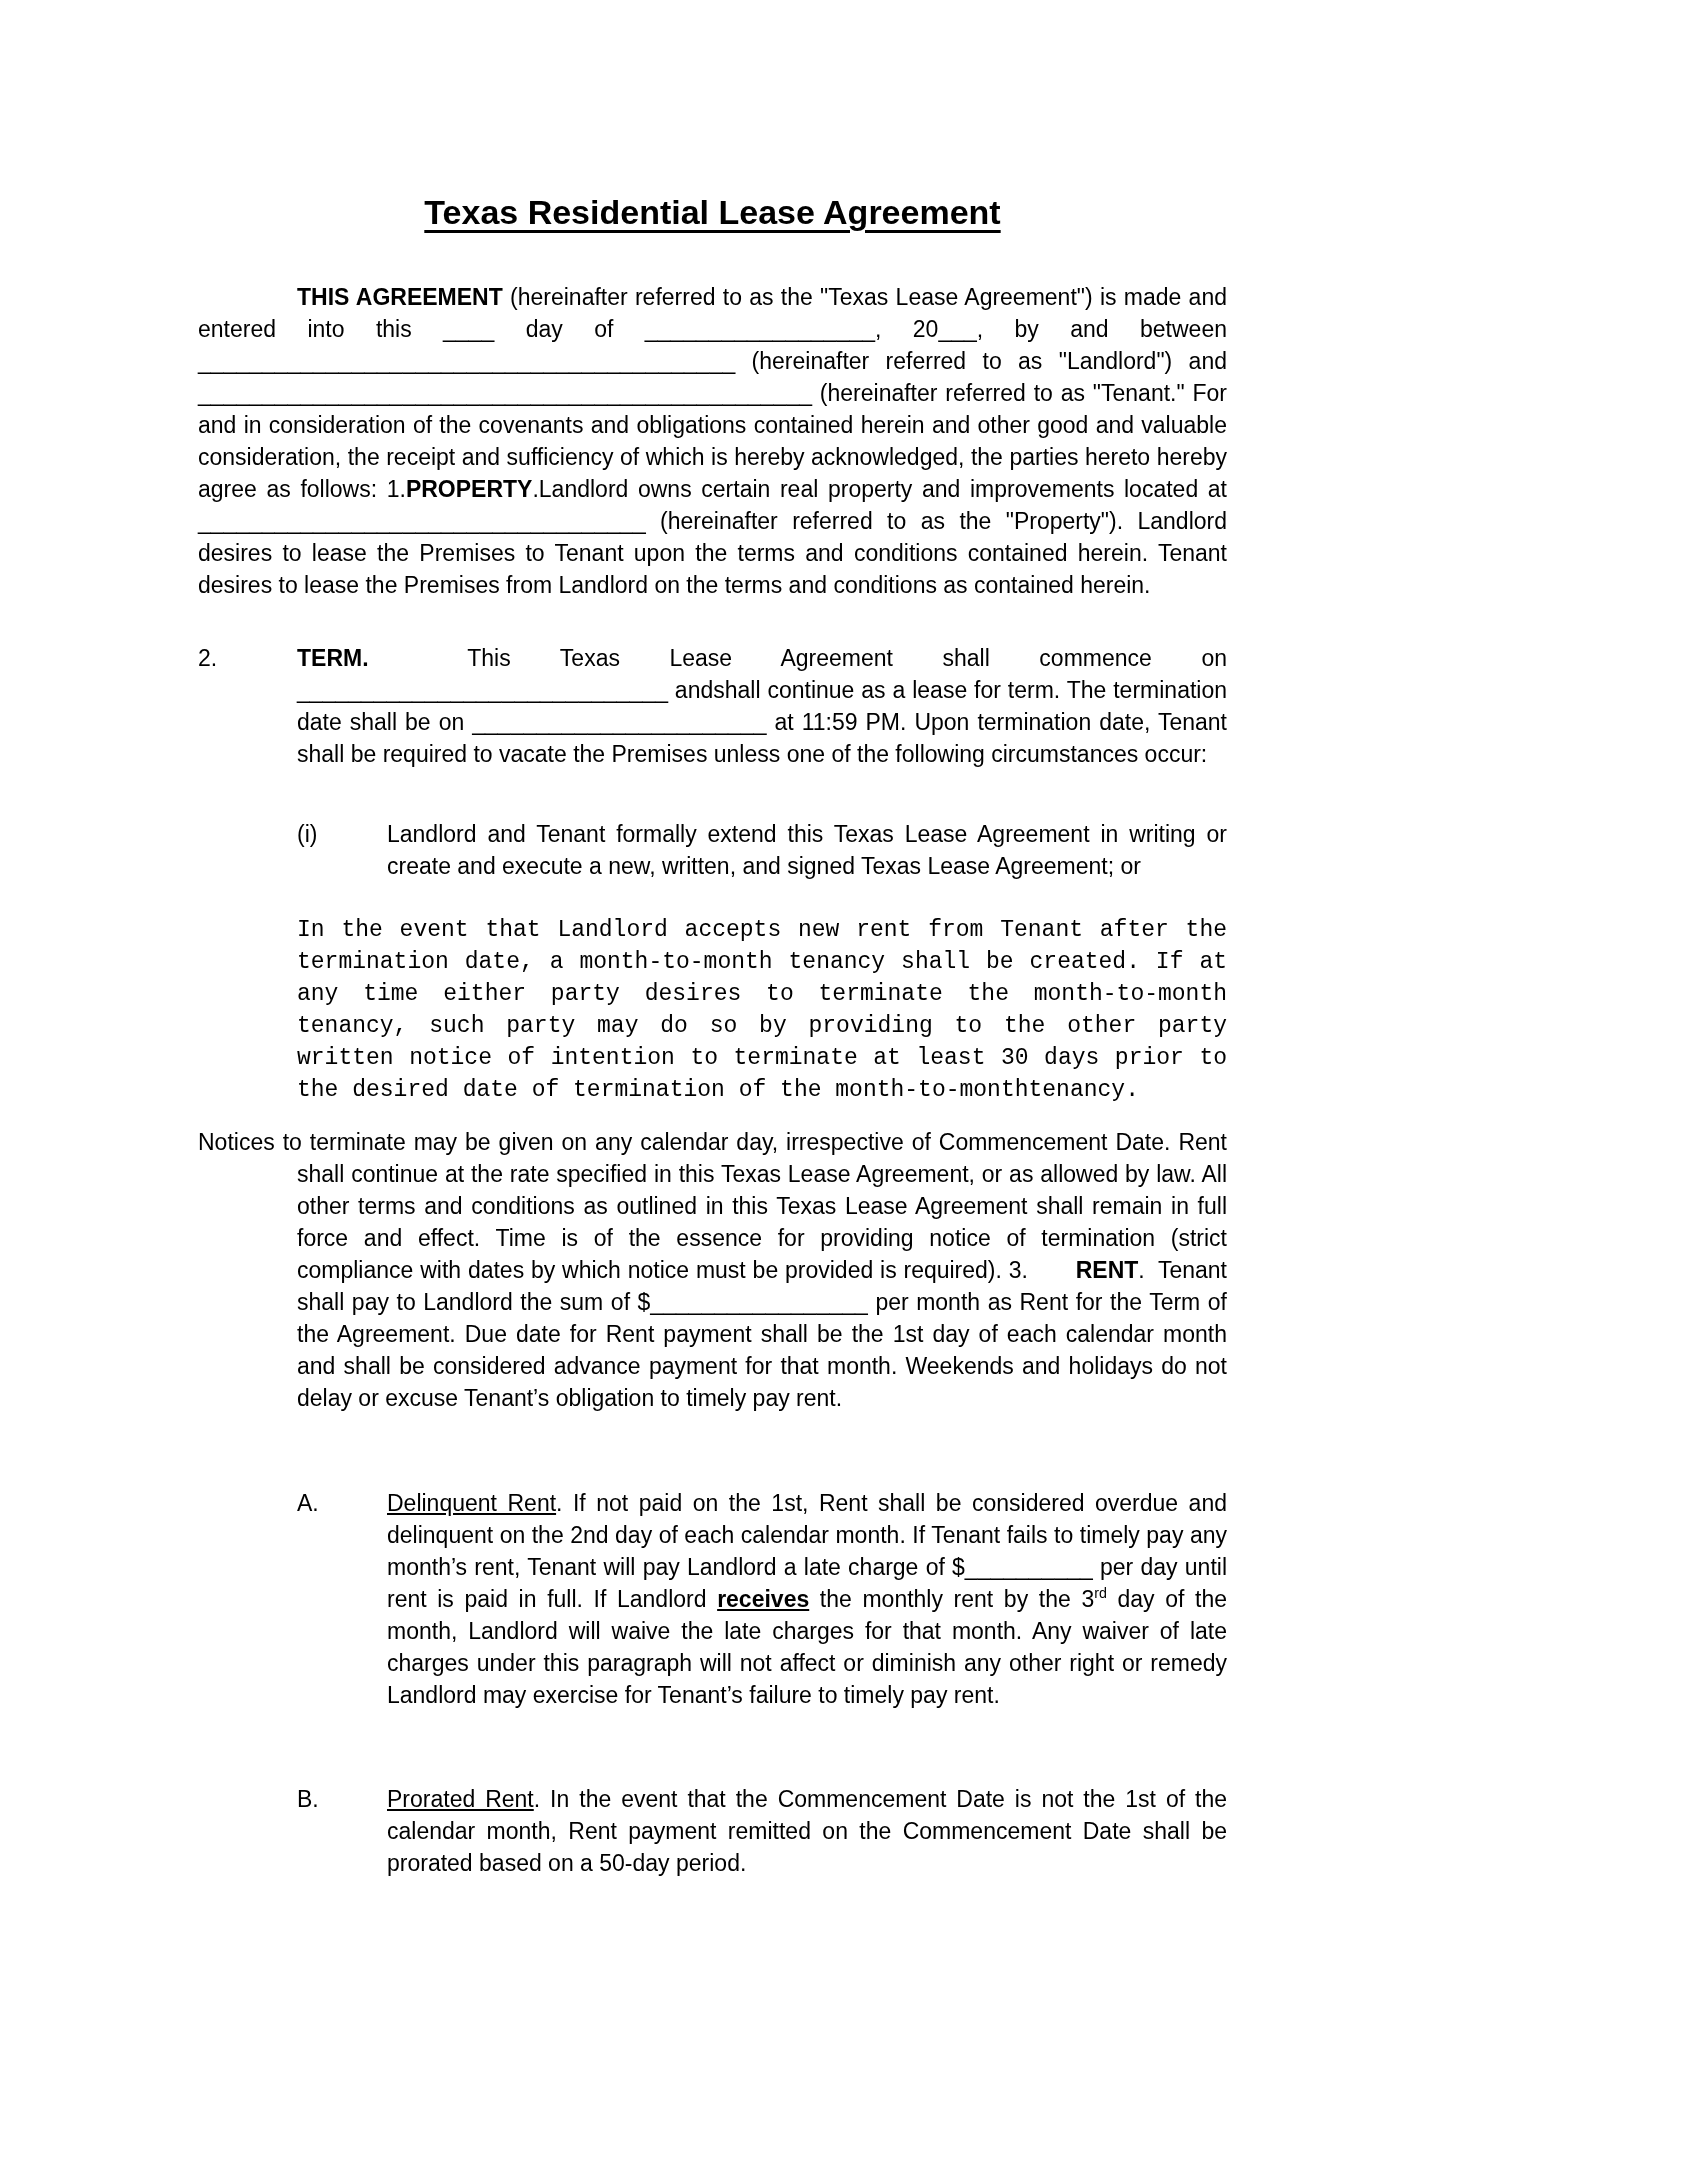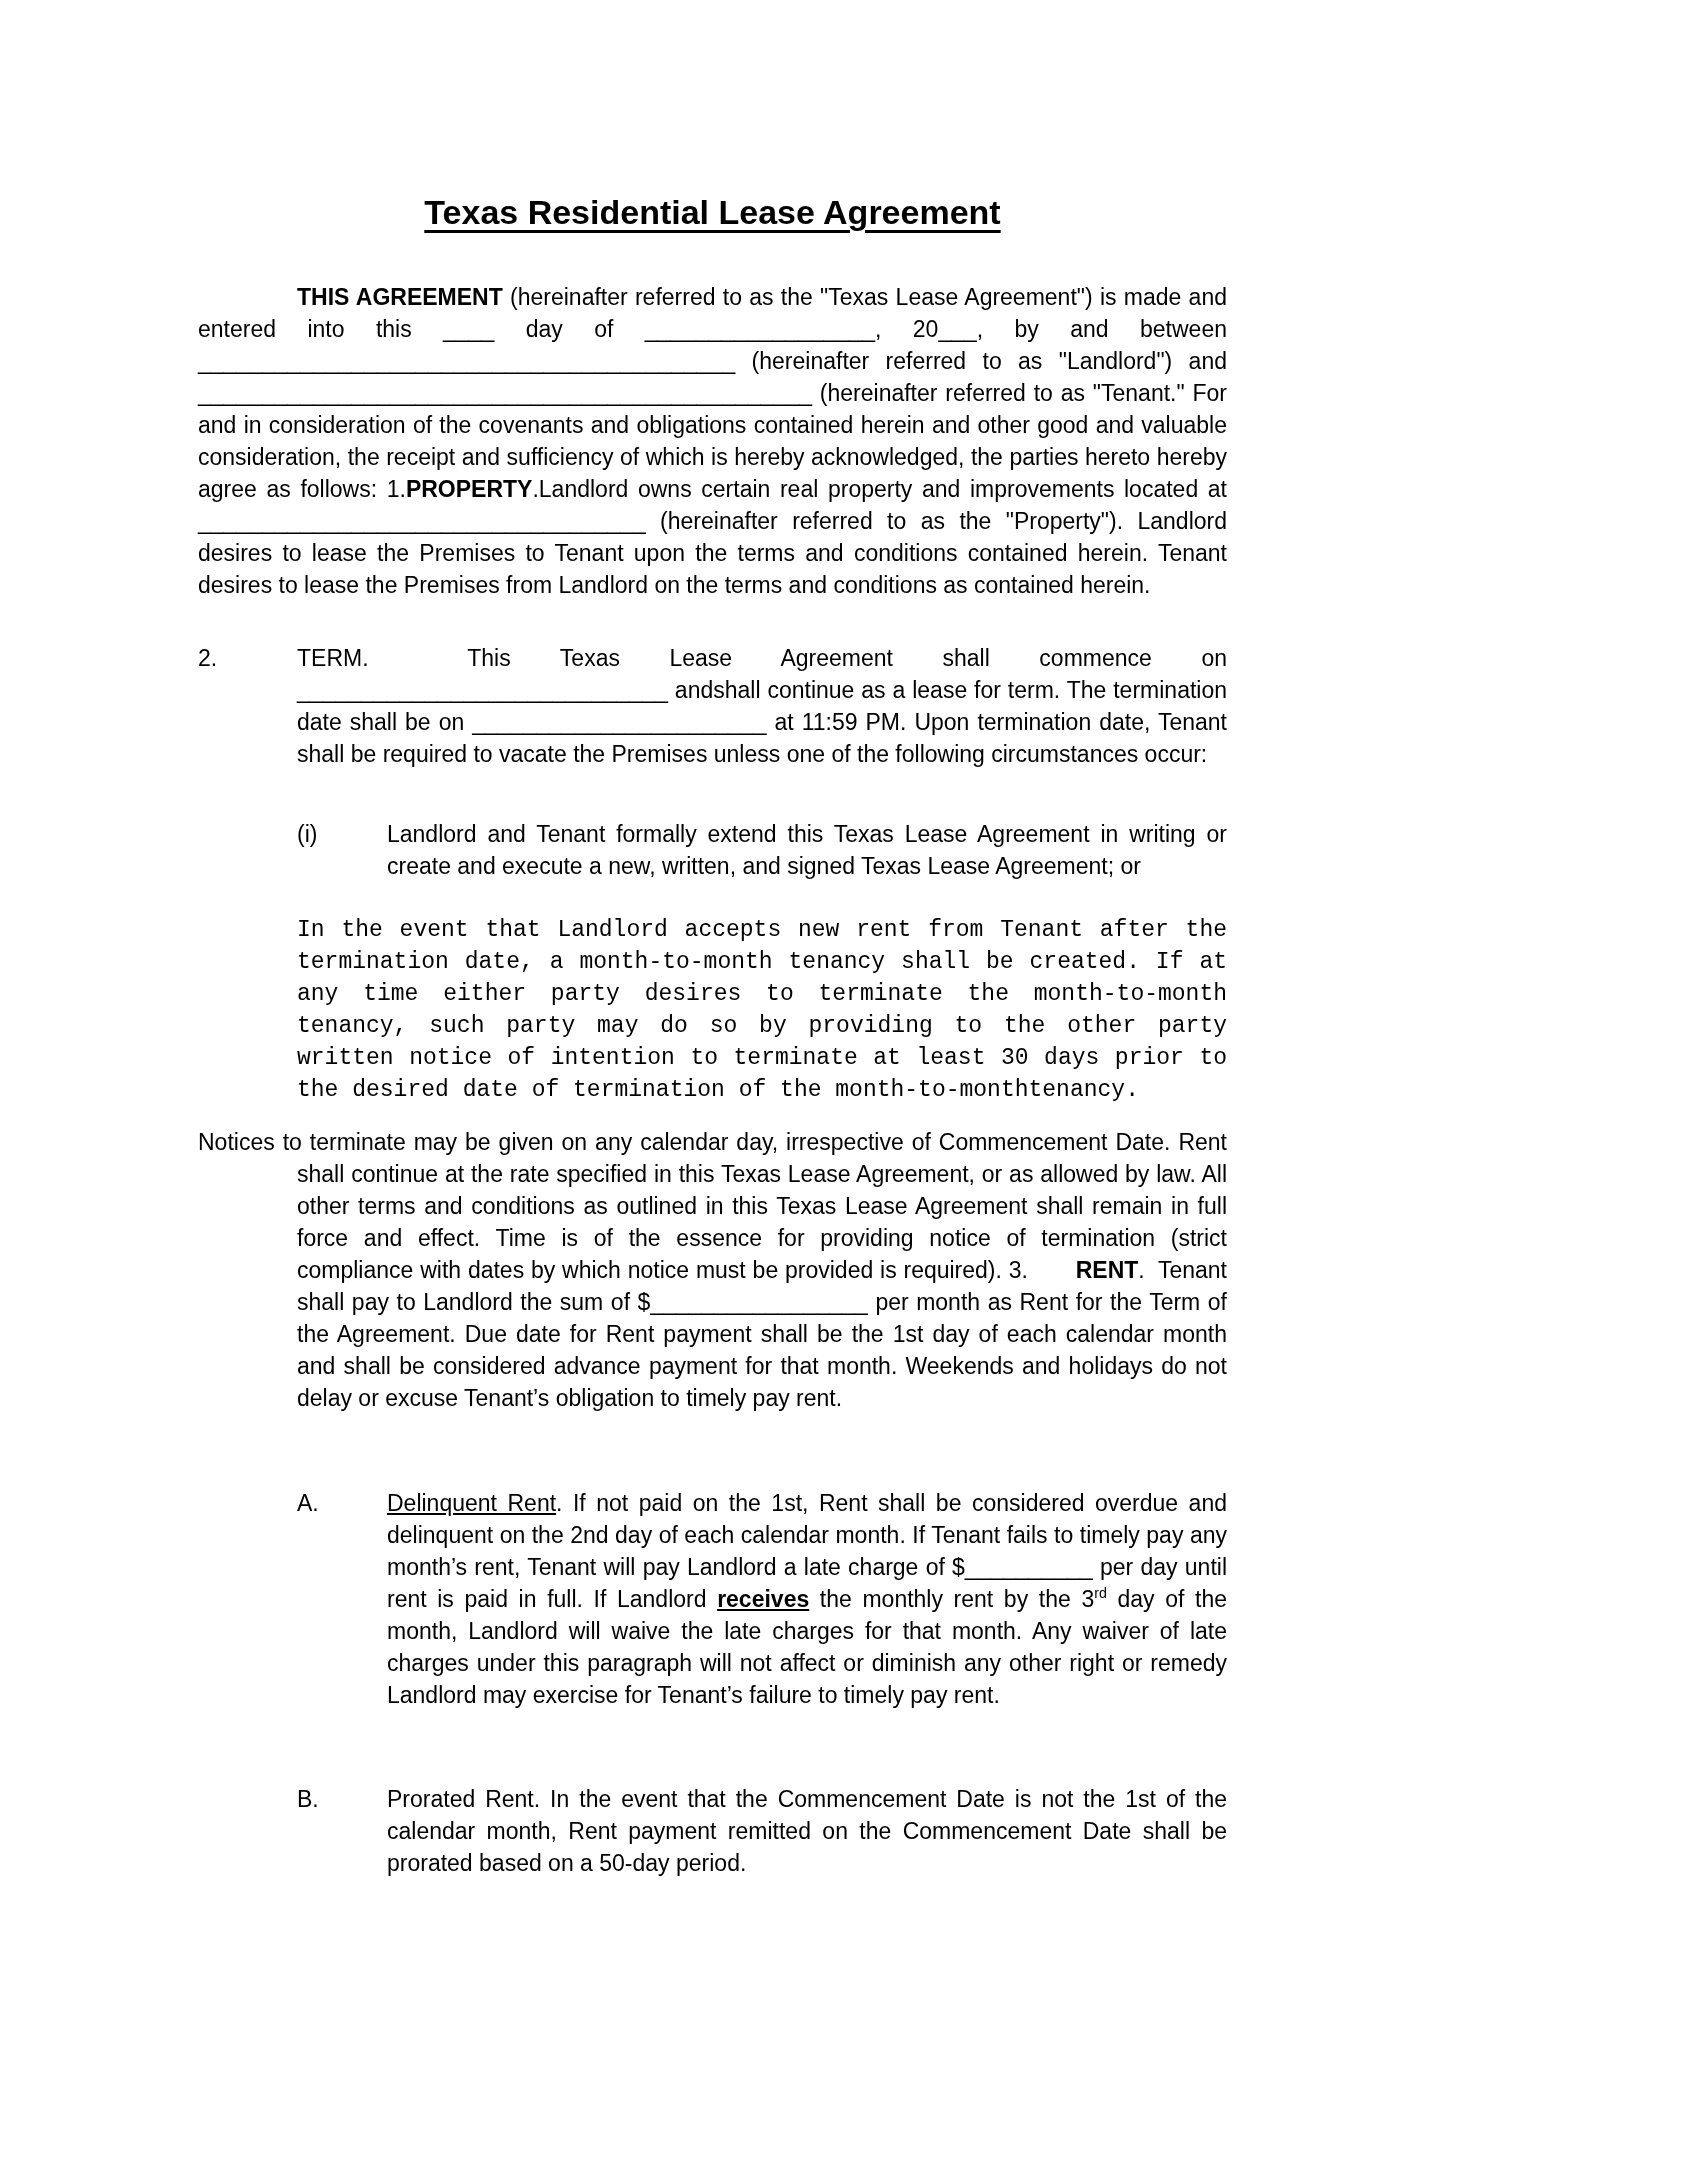--- a/index.html
+++ b/index.html
@@ -67,37 +67,37 @@
 <body>
 
 <div class="page">
 
   <h1 class="title">Texas Residential Lease Agreement</h1>
 
   <p class="para intro"><span style="font-weight: bold;">THIS AGREEMENT</span><span> (hereinafter referred to as the "Texas Lease Agreement") is made and entered into this ____ day of __________________, 20___, by and between </span><span>__________________________________________</span><span> (hereinafter referred to as "Landlord") and </span><span>________________________________________________</span><span> (hereinafter referred to as "Tenant." For and in consideration of the covenants and obligations contained herein and other good and valuable consideration, the receipt and sufficiency of which is hereby acknowledged, the parties hereto hereby agree as follows: 1.</span><span style="font-weight: bold;">PROPERTY</span><span>.Landlord owns certain real property and improvements located at ___________________________________ (hereinafter referred to as the "Property"). Landlord desires to lease the Premises to Tenant upon the terms and conditions contained herein. Tenant desires to lease the Premises from Landlord on the terms and conditions as contained herein.</span></p>
 
   <div class="numbered">
     <span class="marker">2.</span>
-    <p class="para"><span style="font-weight: normal;">TERM.</span><span>&nbsp; This Texas Lease Agreement shall commence on _____________________________ andshall continue as a lease for term. The termination date shall be on _______________________ at 11:59 PM. Upon termination date, Tenant shall be required to vacate the Premises unless one of the following circumstances occur:</span></p>
+    <p class="para"><span style="font-weight: bold;">TERM.</span><span>&nbsp; This Texas Lease Agreement shall commence on _____________________________ andshall continue as a lease for term. The termination date shall be on _______________________ at 11:59 PM. Upon termination date, Tenant shall be required to vacate the Premises unless one of the following circumstances occur:</span></p>
   </div>
 
   <div class="sub mt-56">
     <span class="marker">(i)</span>
     <p class="para"><span>Landlord and Tenant formally extend this Texas Lease Agreement in writing or create and execute a new, written, and signed Texas Lease Agreement; or</span></p>
   </div>
 
 
   <p class="para block-indent mt-38"><span>In the event that Landlord accepts new rent from Tenant after the termination date, a month-to-month tenancy shall be created. If at any time either party desires to terminate the month-to-month tenancy, such party may do so by providing to the other party written notice of intention to terminate at least 30 days prior to the desired date of termination of the month-to-monthtenancy.</span></p>
 
   <p class="para notices mt-50"><span>Notices to terminate may be given on any calendar day, irrespective of Commencement Date. Rent shall continue at the rate specified in this Texas Lease Agreement, or as allowed by law. All other terms and conditions as outlined in this Texas Lease Agreement shall remain in full force and effect. Time is of the essence for providing notice of termination (strict compliance with dates by which notice must be provided is required). 3.&nbsp;&nbsp;&nbsp;&nbsp;&nbsp;&nbsp;&nbsp;</span><span style="font-weight: bold;">RENT</span><span>.&nbsp; Tenant shall pay to Landlord the sum of $_________________ per month as Rent for the Term of the Agreement. Due date for Rent payment shall be the 1st day of each calendar month and shall be considered advance payment for that month. Weekends and holidays do not delay or excuse Tenant’s obligation to timely pay rent.</span></p>
 
   <div class="sub mt-86">
     <span class="marker">A.</span>
     <p class="para"><span style="text-decoration: underline;">Delinquent Rent</span><span>. If not paid on the 1st, Rent shall be considered overdue and delinquent on the 2nd day of each calendar month. If Tenant fails to timely pay any month’s rent, Tenant will pay Landlord a late charge of $__________ per day until rent is paid in full. If Landlord </span><span style="font-weight: bold; text-decoration: underline;">receives</span><span> the monthly rent by the 3</span><sup>rd</sup><span> day of the month, Landlord will waive the late charges for that month. Any waiver of late charges under this paragraph will not affect or diminish any other right or remedy Landlord may exercise for Tenant’s failure to timely pay rent.</span></p>
   </div>
 
   <div class="sub mt-84">
     <span class="marker">B.</span>
-    <p class="para"><span style="">Prorated Rent</span><span>. In the event that the Commencement Date is not the 1st of the calendar month, Rent payment remitted on the Commencement Date shall be prorated based on a 50-day period.</span></p>
+    <p class="para"><span style="text-decoration: underline;">Prorated Rent</span><span>. In the event that the Commencement Date is not the 1st of the calendar month, Rent payment remitted on the Commencement Date shall be prorated based on a 50-day period.</span></p>
   </div>
 
 </div>
 
 
 </body></html>

